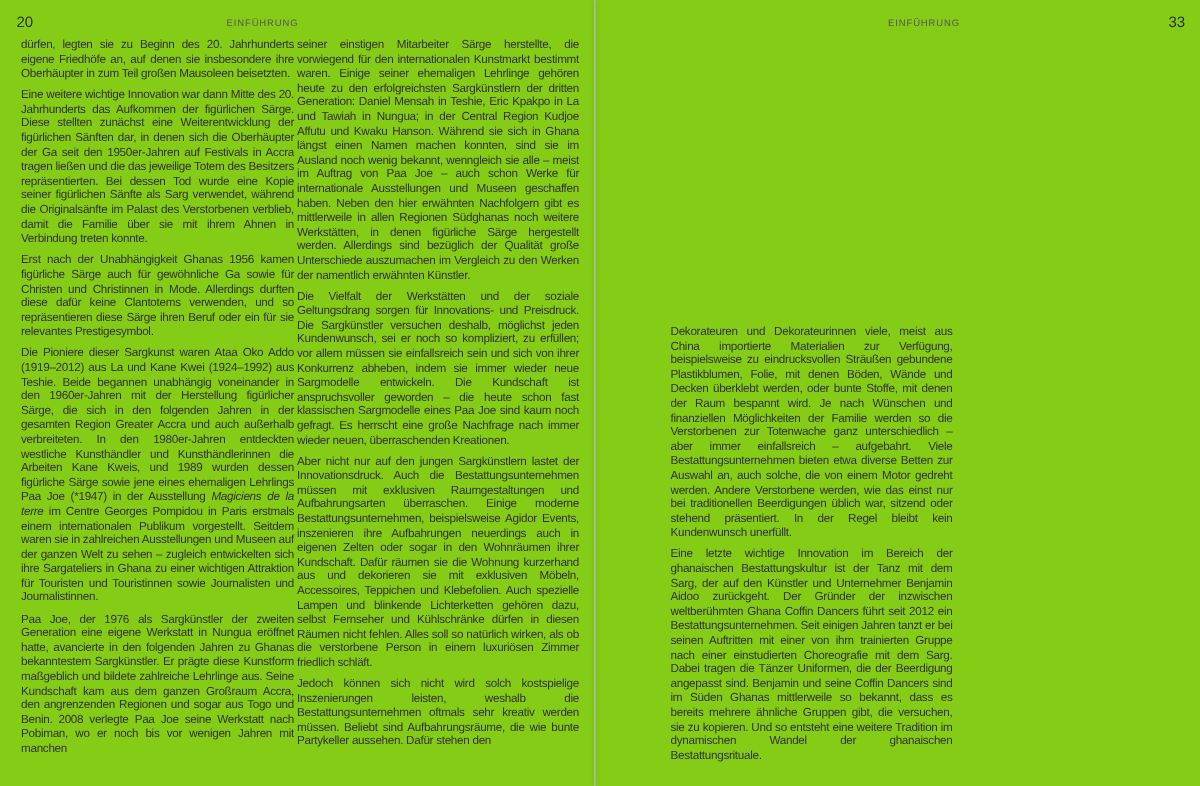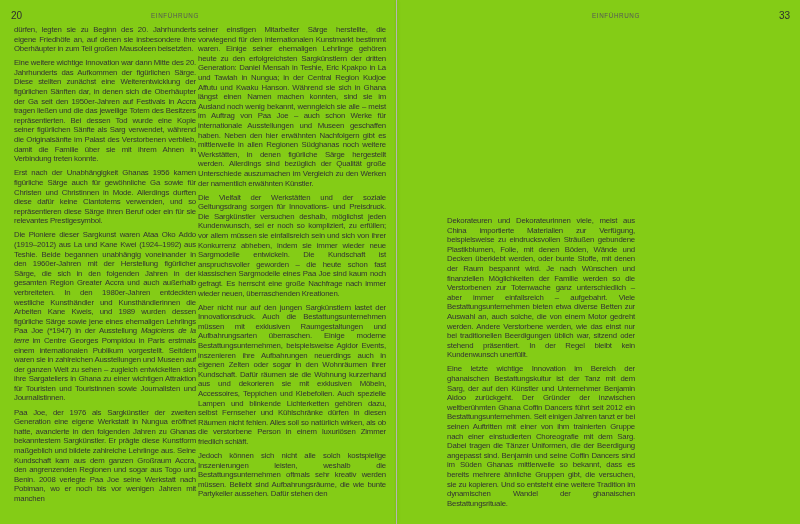--- a/index.html
+++ b/index.html
@@ -71,21 +71,21 @@
         <p>dürfen, legten sie zu Beginn des 20. Jahrhunderts eigene Friedhöfe an, auf denen sie insbesondere ihre Oberhäupter in zum Teil großen Mausoleen beisetzten.</p>
         <p>Eine weitere wichtige Innovation war dann Mitte des 20. Jahrhunderts das Aufkommen der figürlichen Särge. Diese stellten zunächst eine Weiterentwicklung der figürlichen Sänften dar, in denen sich die Oberhäupter der Ga seit den 1950er-Jahren auf Festivals in Accra tragen ließen und die das jeweilige Totem des Besitzers repräsentierten. Bei dessen Tod wurde eine Kopie seiner figürlichen Sänfte als Sarg verwendet, während die Originalsänfte im Palast des Verstorbenen verblieb, damit die Familie über sie mit ihrem Ahnen in Verbindung treten konnte.</p>
         <p>Erst nach der Unabhängigkeit Ghanas 1956 kamen figürliche Särge auch für gewöhnliche Ga sowie für Christen und Christinnen in Mode. Allerdings durften diese dafür keine Clantotems verwenden, und so repräsentieren diese Särge ihren Beruf oder ein für sie relevantes Prestigesymbol.</p>
         <p>Die Pioniere dieser Sargkunst waren Ataa Oko Addo (1919–2012) aus La und Kane Kwei (1924–1992) aus Teshie. Beide begannen unabhängig voneinander in den 1960er-Jahren mit der Herstellung figürlicher Särge, die sich in den folgenden Jahren in der gesamten Region Greater Accra und auch außerhalb verbreiteten. In den 1980er-Jahren entdeckten westliche Kunsthändler und Kunsthändlerinnen die Arbeiten Kane Kweis, und 1989 wurden dessen figürliche Särge sowie jene eines ehemaligen Lehrlings Paa Joe (*1947) in der Ausstellung <em>Magiciens de la terre</em> im Centre Georges Pompidou in Paris erstmals einem internationalen Publikum vorgestellt. Seitdem waren sie in zahlreichen Ausstellungen und Museen auf der ganzen Welt zu sehen – zugleich entwickelten sich ihre Sargateliers in Ghana zu einer wichtigen Attraktion für Touristen und Touristinnen sowie Journalisten und Journalistinnen.</p>
         <p>Paa Joe, der 1976 als Sargkünstler der zweiten Generation eine eigene Werkstatt in Nungua eröffnet hatte, avancierte in den folgenden Jahren zu Ghanas bekanntestem Sargkünstler. Er prägte diese Kunstform maßgeblich und bildete zahlreiche Lehrlinge aus. Seine Kundschaft kam aus dem ganzen Großraum Accra, den angrenzenden Regionen und sogar aus Togo und Benin. 2008 verlegte Paa Joe seine Werkstatt nach Pobiman, wo er noch bis vor wenigen Jahren mit manchen</p>
       </div>
     <div class="col col-b">
         <p>seiner einstigen Mitarbeiter Särge herstellte, die vorwiegend für den internationalen Kunstmarkt bestimmt waren. Einige seiner ehemaligen Lehrlinge gehören heute zu den erfolgreichsten Sargkünstlern der dritten Generation: Daniel Mensah in Teshie, Eric Kpakpo in La und Tawiah in Nungua; in der Central Region Kudjoe Affutu und Kwaku Hanson. Während sie sich in Ghana längst einen Namen machen konnten, sind sie im Ausland noch wenig bekannt, wenngleich sie alle – meist im Auftrag von Paa Joe – auch schon Werke für internationale Ausstellungen und Museen geschaffen haben. Neben den hier erwähnten Nachfolgern gibt es mittlerweile in allen Regionen Südghanas noch weitere Werkstätten, in denen figürliche Särge hergestellt werden. Allerdings sind bezüglich der Qualität große Unterschiede auszumachen im Vergleich zu den Werken der namentlich erwähnten Künstler.</p>
         <p>Die Vielfalt der Werkstätten und der soziale Geltungsdrang sorgen für Innovations- und Preisdruck. Die Sargkünstler versuchen deshalb, möglichst jeden Kundenwunsch, sei er noch so kompliziert, zu erfüllen; vor allem müssen sie einfallsreich sein und sich von ihrer Konkurrenz abheben, indem sie immer wieder neue Sargmodelle entwickeln. Die Kundschaft ist anspruchsvoller geworden – die heute schon fast klassischen Sargmodelle eines Paa Joe sind kaum noch gefragt. Es herrscht eine große Nachfrage nach immer wieder neuen, überraschenden Kreationen.</p>
         <p>Aber nicht nur auf den jungen Sargkünstlern lastet der Innovationsdruck. Auch die Bestattungsunternehmen müssen mit exklusiven Raumgestaltungen und Aufbahrungsarten überraschen. Einige moderne Bestattungsunternehmen, beispielsweise Agidor Events, inszenieren ihre Aufbahrungen neuerdings auch in eigenen Zelten oder sogar in den Wohnräumen ihrer Kundschaft. Dafür räumen sie die Wohnung kurzerhand aus und dekorieren sie mit exklusiven Möbeln, Accessoires, Teppichen und Klebefolien. Auch spezielle Lampen und blinkende Lichterketten gehören dazu, selbst Fernseher und Kühlschränke dürfen in diesen Räumen nicht fehlen. Alles soll so natürlich wirken, als ob die verstorbene Person in einem luxuriösen Zimmer friedlich schläft.</p>
-        <p>Jedoch können sich nicht alle solch kostspielige Inszenierungen leisten, weshalb die Bestattungsunternehmen oftmals sehr kreativ werden müssen. Beliebt sind Aufbahrungsräume, die wie bunte Partykeller aussehen. Dafür stehen den</p>
+        <p>Jedoch können sich nicht wird solch kostspielige Inszenierungen leisten, weshalb die Bestattungsunternehmen oftmals sehr kreativ werden müssen. Beliebt sind Aufbahrungsräume, die wie bunte Partykeller aussehen. Dafür stehen den</p>
       </div>
   </div>
 
   <div class="spine"></div>
 
   <div>
     <div class="pagenum pn-right">33</div>
     <div class="runhead rh-right">EINFÜHRUNG</div>
     <div class="col col-c">
         <p>Dekorateuren und Dekorateurinnen viele, meist aus China importierte Materialien zur Verfügung, beispielsweise zu eindrucksvollen Sträußen gebundene Plastikblumen, Folie, mit denen Böden, Wände und Decken überklebt werden, oder bunte Stoffe, mit denen der Raum bespannt wird. Je nach Wünschen und finanziellen Möglichkeiten der Familie werden so die Verstorbenen zur Totenwache ganz unterschiedlich – aber immer einfallsreich – aufgebahrt. Viele Bestattungsunternehmen bieten etwa diverse Betten zur Auswahl an, auch solche, die von einem Motor gedreht werden. Andere Verstorbene werden, wie das einst nur bei traditionellen Beerdigungen üblich war, sitzend oder stehend präsentiert. In der Regel bleibt kein Kundenwunsch unerfüllt.</p>

